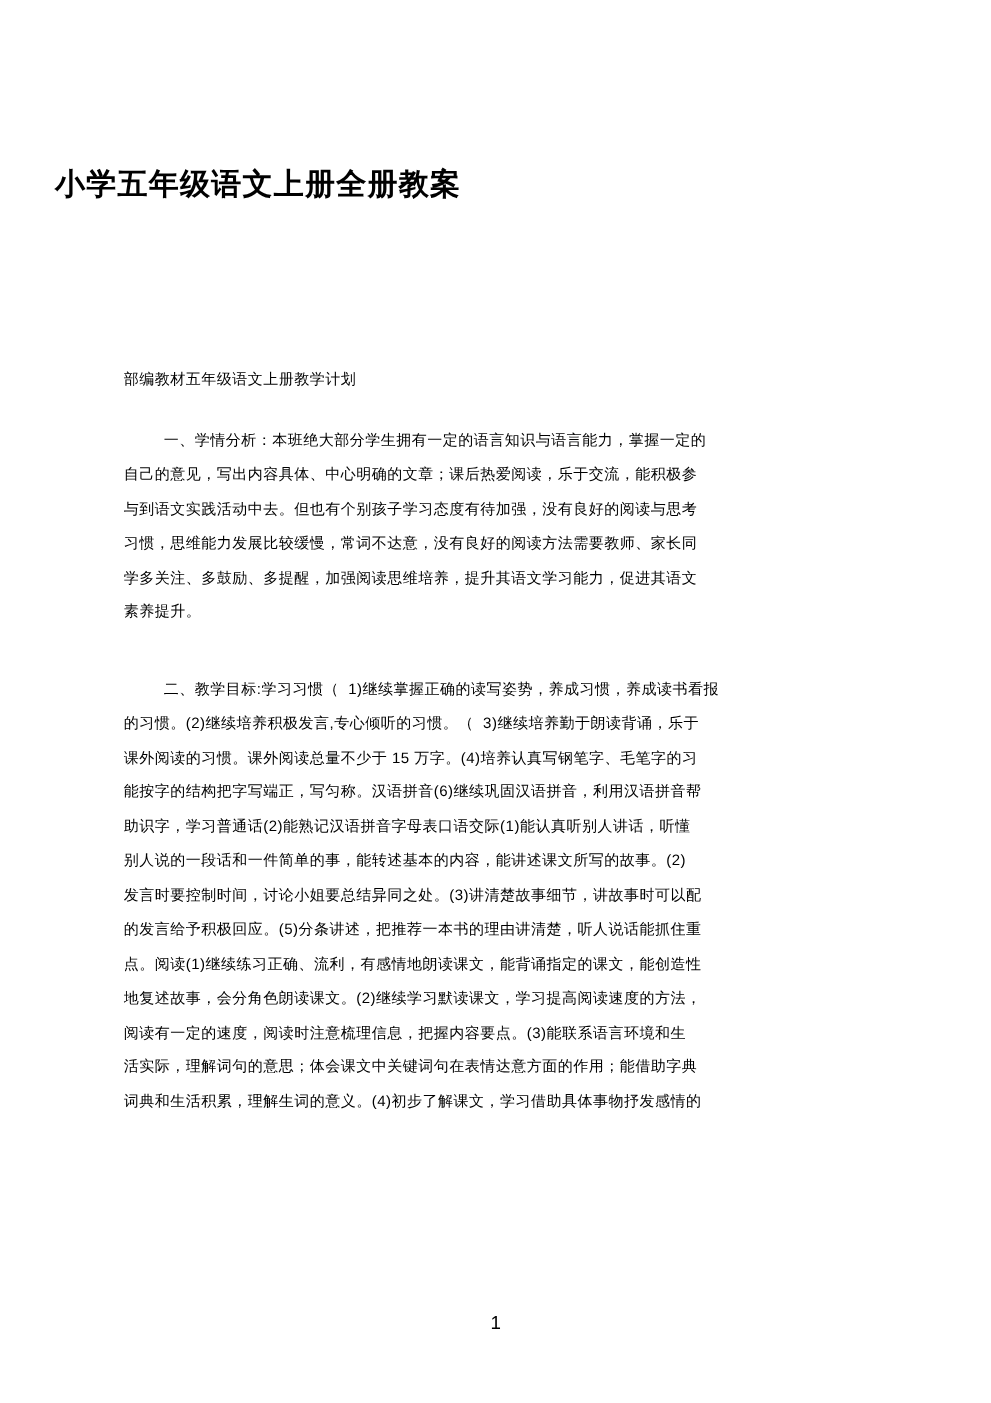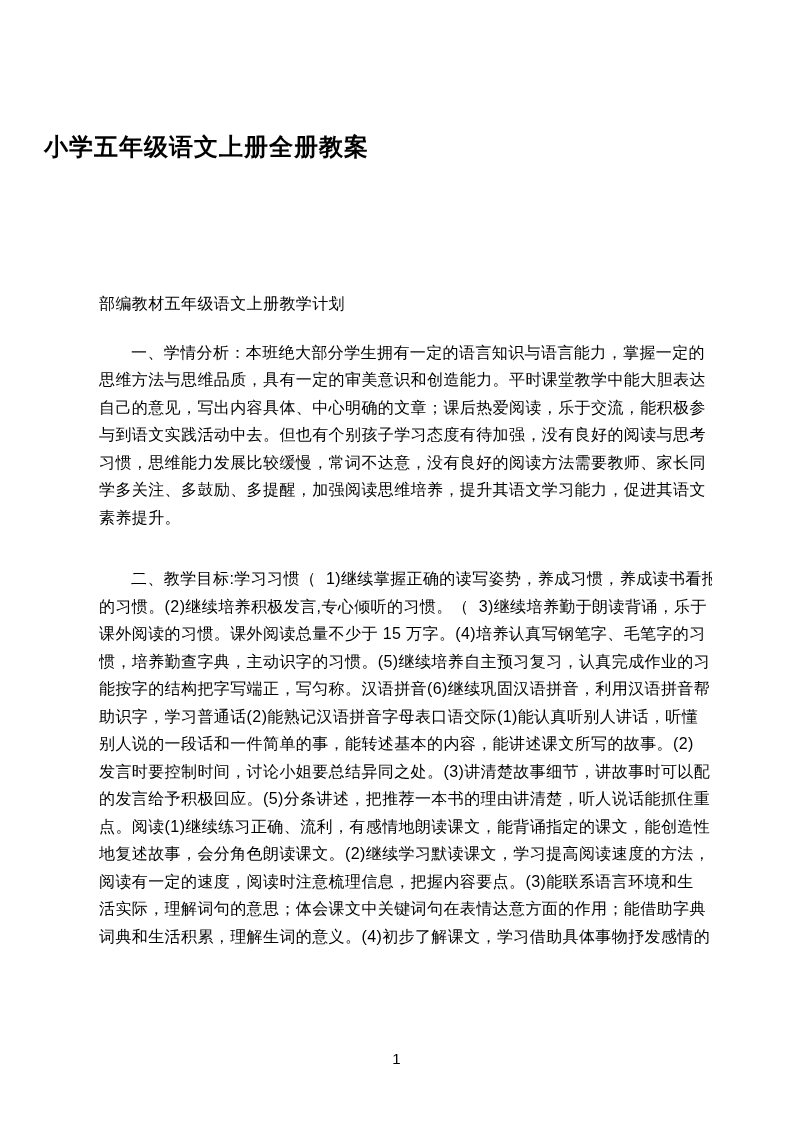--- a/index.html
+++ b/index.html
@@ -31,21 +31,21 @@
     position: absolute;
     left: 99px;
     top: 290px;
     width: 613px;
     overflow: hidden; 
   }
   .line {
     white-space: pre;
     height: 27.5px;
     line-height: 27.5px;
-    font-size: 16px;
+    font-size: 12px;
     letter-spacing: 0.4px;
   }
   .indent {
     text-indent: 32px;
   }
   #paragraphs .paragraph {
     margin-top: 21px;
   }
   #paragraphs .paragraph + .paragraph {
     margin-top: 34px;
@@ -63,32 +63,30 @@
 <body>
 
 <div class="page">
   <h1 class="doc-title">小学五年级语文上册全册教案</h1>
 
   <div class="content">
     <div class="line">部编教材五年级语文上册教学计划</div>
     <div id="paragraphs">
         <div class="paragraph">
           <div class="line indent">一、学情分析：本班绝大部分学生拥有一定的语言知识与语言能力，掌握一定的</div>
-          <div class="line">思维方法与思维品质，具有一定的审美意识和创造能力。平时课堂教学中能大胆表达</div>
           <div class="line">自己的意见，写出内容具体、中心明确的文章；课后热爱阅读，乐于交流，能积极参</div>
           <div class="line">与到语文实践活动中去。但也有个别孩子学习态度有待加强，没有良好的阅读与思考</div>
           <div class="line">习惯，思维能力发展比较缓慢，常词不达意，没有良好的阅读方法需要教师、家长同</div>
           <div class="line">学多关注、多鼓励、多提醒，加强阅读思维培养，提升其语文学习能力，促进其语文</div>
           <div class="line">素养提升。</div>
         </div>
         <div class="paragraph">
           <div class="line indent">二、教学目标:学习习惯（  1)继续掌握正确的读写姿势，养成习惯，养成读书看报</div>
           <div class="line">的习惯。(2)继续培养积极发言,专心倾听的习惯。（  3)继续培养勤于朗读背诵，乐于</div>
           <div class="line">课外阅读的习惯。课外阅读总量不少于 15 万字。(4)培养认真写钢笔字、毛笔字的习</div>
-          <div class="line">惯，培养勤查字典，主动识字的习惯。(5)继续培养自主预习复习，认真完成作业的习</div>
           <div class="line">能按字的结构把字写端正，写匀称。汉语拼音(6)继续巩固汉语拼音，利用汉语拼音帮</div>
           <div class="line">助识字，学习普通话(2)能熟记汉语拼音字母表口语交际(1)能认真听别人讲话，听懂</div>
           <div class="line">别人说的一段话和一件简单的事，能转述基本的内容，能讲述课文所写的故事。(2)</div>
           <div class="line">发言时要控制时间，讨论小姐要总结异同之处。(3)讲清楚故事细节，讲故事时可以配</div>
           <div class="line">的发言给予积极回应。(5)分条讲述，把推荐一本书的理由讲清楚，听人说话能抓住重</div>
           <div class="line">点。阅读(1)继续练习正确、流利，有感情地朗读课文，能背诵指定的课文，能创造性</div>
           <div class="line">地复述故事，会分角色朗读课文。(2)继续学习默读课文，学习提高阅读速度的方法，</div>
           <div class="line">阅读有一定的速度，阅读时注意梳理信息，把握内容要点。(3)能联系语言环境和生</div>
           <div class="line">活实际，理解词句的意思；体会课文中关键词句在表情达意方面的作用；能借助字典</div>
           <div class="line">词典和生活积累，理解生词的意义。(4)初步了解课文，学习借助具体事物抒发感情的</div>

